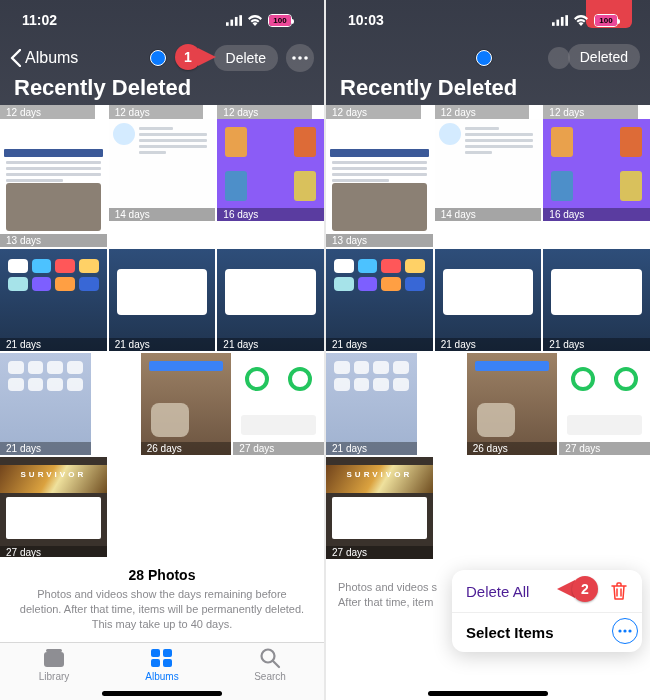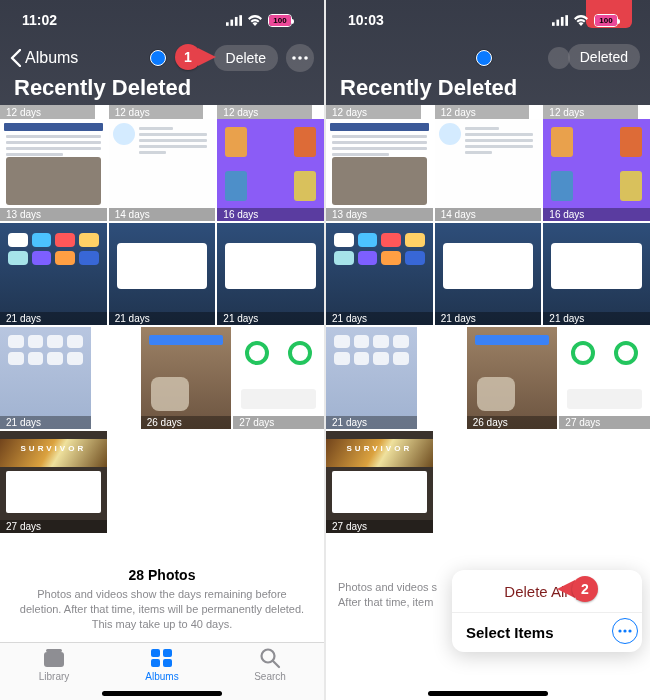--- a/index.html
+++ b/index.html
@@ -107,21 +107,21 @@
     flex:1; height:102px; position:relative;
     background:#d8dde4;
     overflow:hidden;
   }
   .thumb .badge{
     position:absolute; left:0; right:0; bottom:0;
     background:rgba(0,0,0,0.35); color:#fff; font-size:10px; font-weight:500;
     padding:1px 6px;
   }
   
-  .thumb.fb { background:#fff; }
+  .thumb.fb { background:#fff;margin-top:26px; }
   .thumb.fb::before{content:"";position:absolute;top:4px;left:4px;right:4px;height:8px;background:#3b5998;border-radius:1px;}
   .fb-lines{position:absolute; top:16px; left:6px; right:6px; display:flex; flex-direction:column; gap:3px;}
   .fb-lines span{height:3px;background:#cfd3da;border-radius:1px;}
   .thumb.snacks{background:#8b5cf6;}
   .thumb.snacks .s{position:absolute;width:22px;height:30px;border-radius:3px;}
   .thumb.chat{background:#fefefe;}
   .thumb.chat::before{content:"";position:absolute;top:4px;left:4px;width:22px;height:22px;border-radius:11px;background:#d4ebff;}
   .chat-lines{position:absolute; top:8px; left:30px; right:8px; display:flex; flex-direction:column; gap:3px;}
   .chat-lines span{height:3px;background:#d0d5db;border-radius:1px;}
   .chat-lines span:nth-child(1){width:50%;}
@@ -162,21 +162,21 @@
   .action-sheet{
     position:absolute; right:8px; bottom:14px; left:auto;
     width:190px; background:#fff; border-radius:12px; box-shadow:0 4px 20px rgba(0,0,0,0.18);
     overflow:hidden;
   }
   .sheet-item{
     display:flex; align-items:center; justify-content:space-between;
     padding:11px 14px; font-size:15px; border-bottom:1px solid #eee;
   }
   .sheet-item:last-child{border-bottom:none;}
-  .sheet-item.danger{ color:#7f1d1d;justify-content:center;}
+  .sheet-item.danger{ color:#4c1d95;}
   .sheet-item .ico{width:22px;display:flex;justify-content:flex-end;}
   .sheet-item.select-items{ font-weight:600;}
   .side-plus{
     position:absolute; right:12px; bottom:22px;
     width:26px;height:26px;border-radius:13px;border:1.5px solid #0a7aff;display:flex;align-items:center;justify-content:center;
   }
   .footer-text-partial{ position:absolute; left:12px; bottom:90px; right:210px; }
   .footer-text-partial .desc{font-size:11px;color:#8a8a8e;line-height:1.35;}
   .strip-row .cell+.cell{margin-left:2px;}
   

